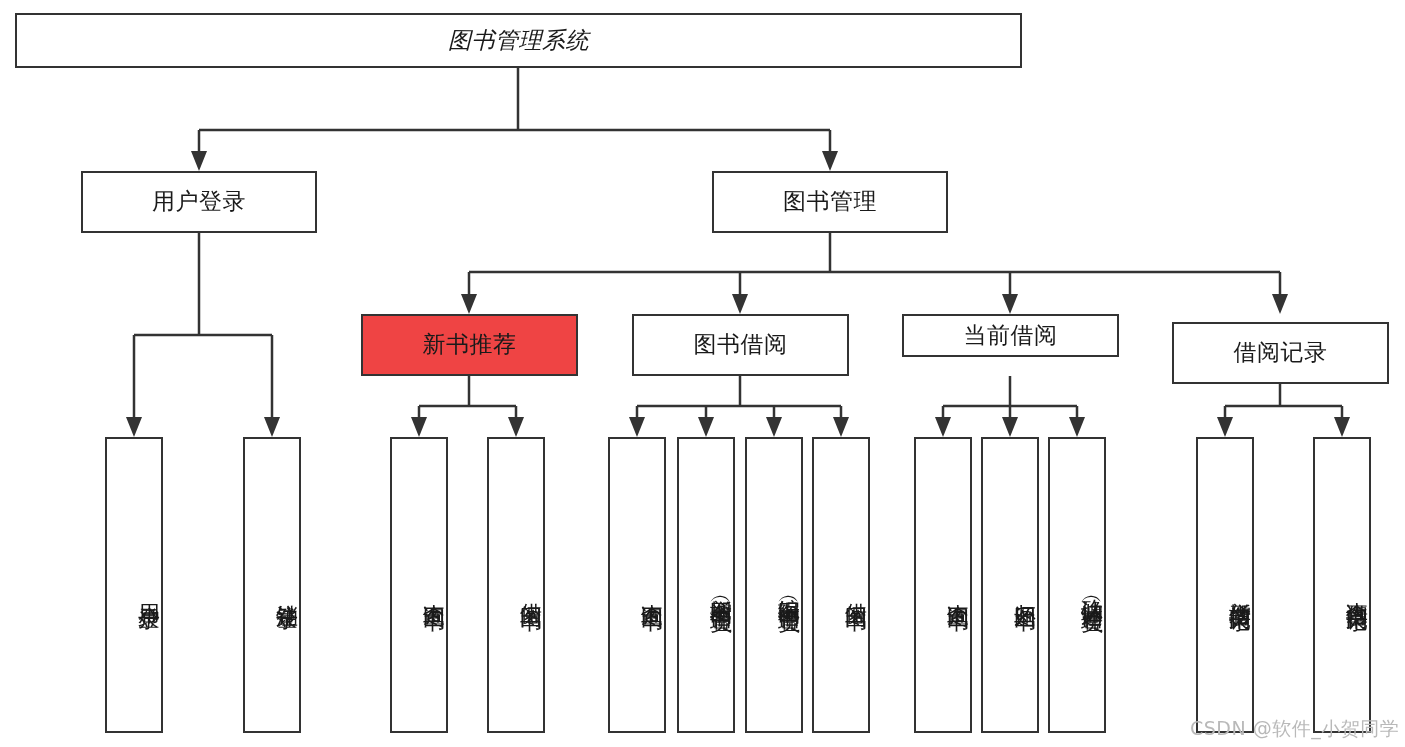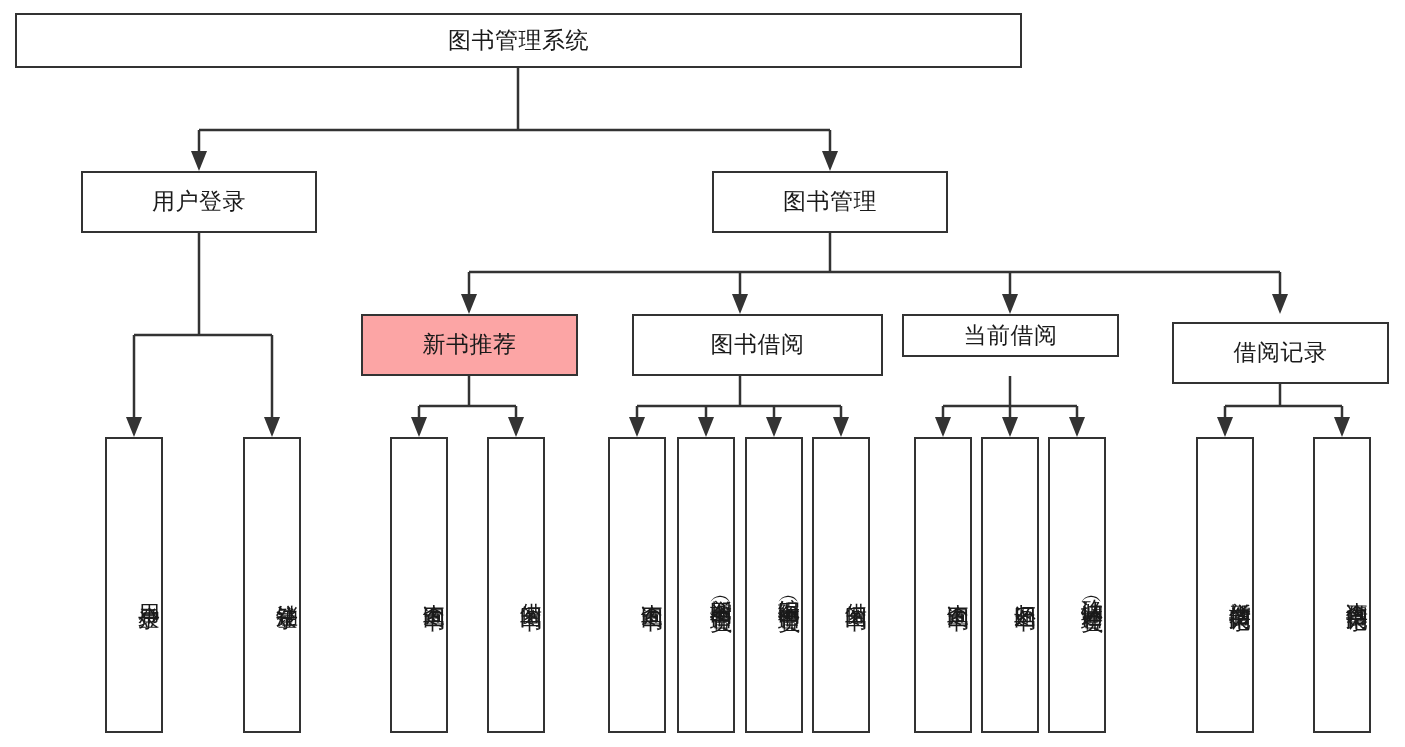--- a/index.html
+++ b/index.html
@@ -50,20 +50,21 @@
     justify-content: center;
     padding-top: 10px;
   }
   .node.vertical > .node-text {
     writing-mode: vertical-rl;
     text-orientation: upright;
     white-space: nowrap;
   }
   .node.root {
     font-size: 23px;
+    font-style: italic;
   }
   .watermark {
     position: absolute;
     font-size: 19px;
     color: #b9b9b9;
     white-space: nowrap;
     letter-spacing: 0.5px;
   }
 </style>
 </head>
@@ -127,24 +128,24 @@
   <div id="node-layer">
       <div class="node horizontal root" style="left: 15px; top: 13px; width: 1007px; height: 55px; border-color: rgb(51, 51, 51); background: rgb(255, 255, 255); color: rgb(26, 26, 26);">
         <span class="node-text">图书管理系统</span>
       </div>
       <div class="node horizontal" style="left: 81px; top: 171px; width: 236px; height: 62px; border-color: rgb(51, 51, 51); background: rgb(255, 255, 255); color: rgb(26, 26, 26);">
         <span class="node-text">用户登录</span>
       </div>
       <div class="node horizontal" style="left: 712px; top: 171px; width: 236px; height: 62px; border-color: rgb(51, 51, 51); background: rgb(255, 255, 255); color: rgb(26, 26, 26);">
         <span class="node-text">图书管理</span>
       </div>
-      <div class="node horizontal" style="left: 361px; top: 314px; width: 217px; height: 62px; border-color: rgb(51, 51, 51); background: #fca5a5; color: rgb(26, 26, 26); font-family: Liberation Serif, serif;">
+      <div class="node horizontal" style="left: 361px; top: 314px; width: 217px; height: 62px; border-color: rgb(51, 51, 51); background: #ef4444; color: rgb(26, 26, 26); font-family: Liberation Serif, serif;">
         <span class="node-text">新书推荐</span>
       </div>
-      <div class="node horizontal" style="left: 632px; top: 314px; width: 251px; height: 62px; border-color: rgb(51, 51, 51); background: rgb(255, 255, 255); color: rgb(26, 26, 26);">
+      <div class="node horizontal" style="left: 632px; top: 314px; width: 217px; height: 62px; border-color: rgb(51, 51, 51); background: rgb(255, 255, 255); color: rgb(26, 26, 26);">
         <span class="node-text">图书借阅</span>
       </div>
       <div class="node horizontal" style="left: 902px; top: 314px; width: 217px; height: 43px; border-color: rgb(51, 51, 51); background: rgb(255, 255, 255); color: rgb(26, 26, 26);">
         <span class="node-text">当前借阅</span>
       </div>
       <div class="node horizontal" style="left: 1172px; top: 322px; width: 217px; height: 62px; border-color: rgb(51, 51, 51); background: rgb(255, 255, 255); color: rgb(26, 26, 26);">
         <span class="node-text">借阅记录</span>
       </div>
       <div class="node vertical" style="left: 105px; top: 437px; width: 58px; height: 296px; border-color: rgb(51, 51, 51); background: rgb(255, 255, 255); color: rgb(26, 26, 26);">
         <span class="node-text">用户登录</span>
@@ -179,13 +180,14 @@
       <div class="node vertical" style="left: 1048px; top: 437px; width: 58px; height: 296px; border-color: rgb(51, 51, 51); background: rgb(255, 255, 255); color: rgb(26, 26, 26);">
         <span class="node-text">确认归还（管理员）</span>
       </div>
       <div class="node vertical" style="left: 1196px; top: 437px; width: 58px; height: 296px; border-color: rgb(51, 51, 51); background: rgb(255, 255, 255); color: rgb(26, 26, 26);">
         <span class="node-text">新增借阅记录</span>
       </div>
       <div class="node vertical" style="left: 1313px; top: 437px; width: 58px; height: 296px; border-color: rgb(51, 51, 51); background: rgb(255, 255, 255); color: rgb(26, 26, 26);">
         <span class="node-text">查询借阅记录</span>
       </div>
     </div>
+  <div class="watermark" style="left: 1190px; top: 716px; color: rgb(185, 185, 185);">CSDN @软件_小贺同学</div>
 </div>
 
 </body></html>

